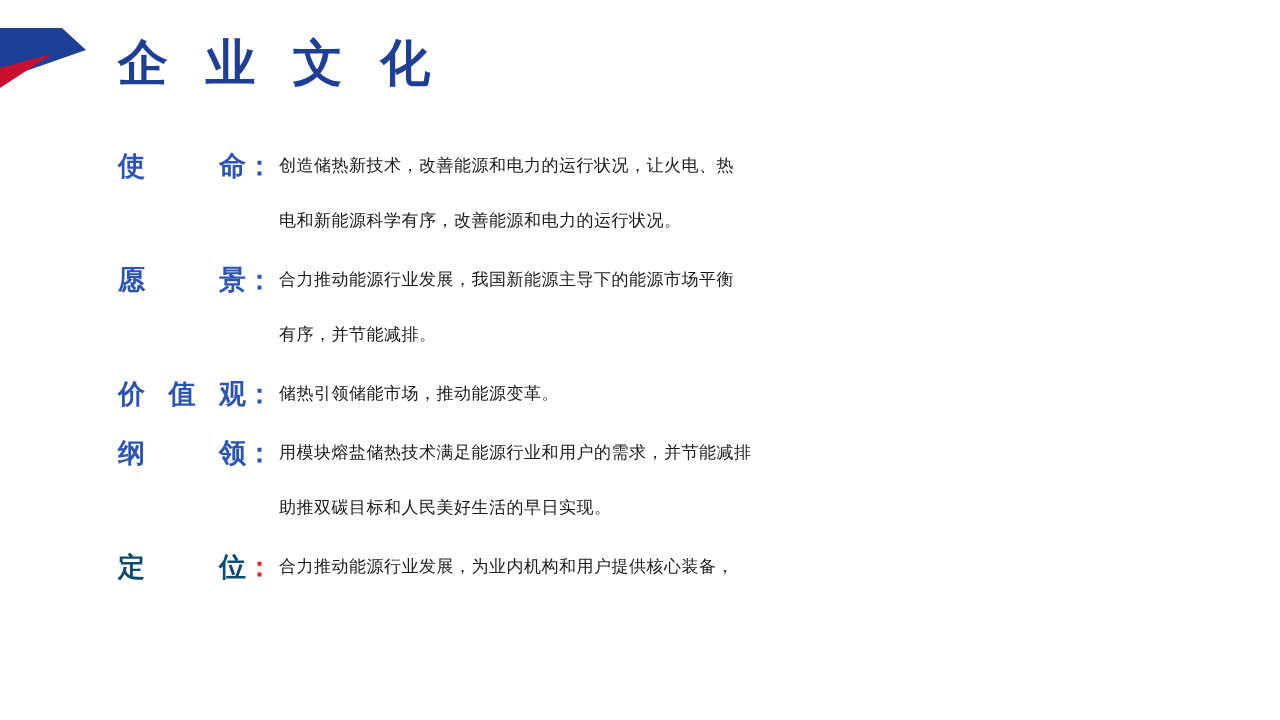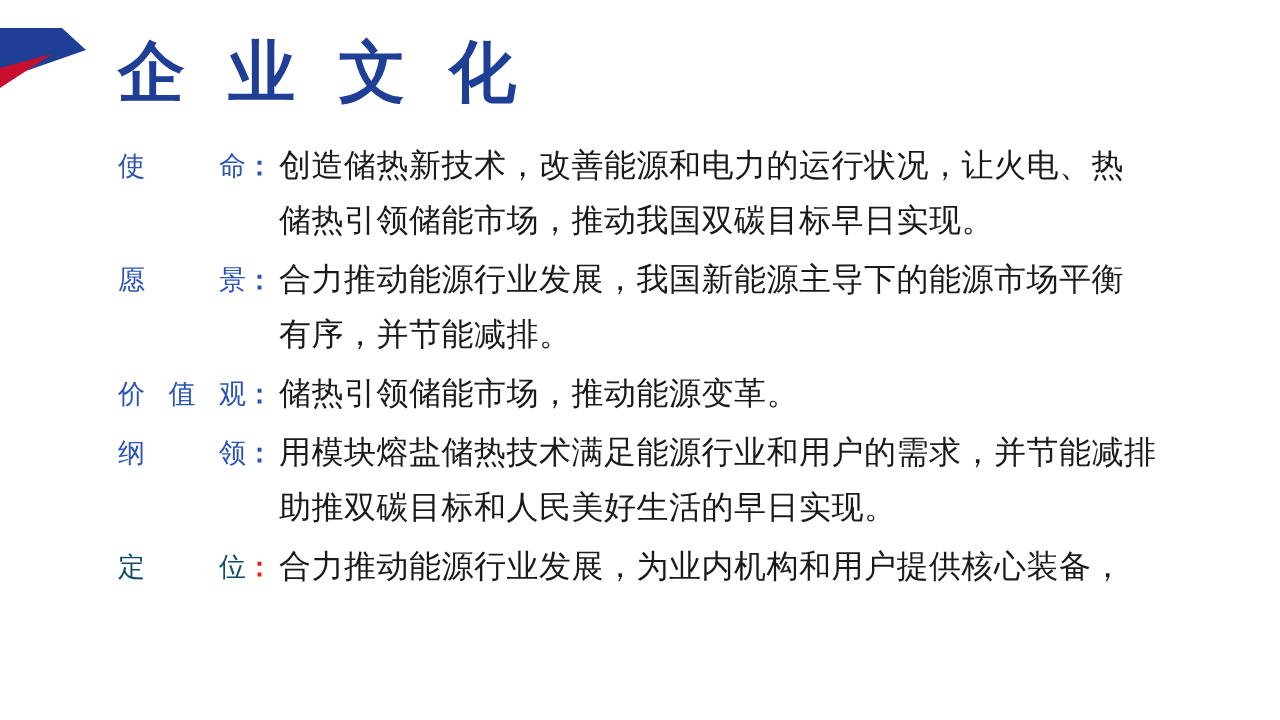--- a/index.html
+++ b/index.html
@@ -23,21 +23,21 @@
     width: 86px;
     height: 68px;
   }
   .corner-mark svg { display: block; }
 
   
   .slide-title {
     position: absolute;
     left: 118px;
     top: 36px;
-    font-size: 67px;
+    font-size: 50px;
     font-weight: bold;
     color: #1f3f96;
     letter-spacing: 10px;
     line-height: 1.1;
     white-space: nowrap;
     font-family: "DejaVu Sans", "Liberation Sans", sans-serif;
   }
 
   
   .content {
@@ -51,21 +51,21 @@
     align-items: flex-start;
     margin-bottom: 4px;
   }
   .entry-label {
     flex: 0 0 auto;
     width: 128px;
     text-align: justify;
     text-align-last: justify;
     font-size: 27px;
     line-height: 55px;
-    font-weight: normal;
+    font-weight: bold;
     color: #2c54b4;
     font-family: "DejaVu Sans", "Liberation Sans", sans-serif;
     white-space: nowrap;
   }
   .entry-label.accent-red {
     color: #0c4a6e;
   }
   .entry-colon {
     flex: 0 0 auto;
     font-size: 27px;
@@ -73,21 +73,21 @@
     font-weight: bold;
     color: #2c54b4;
     padding-right: 6px;
     font-family: "DejaVu Sans", "Liberation Sans", sans-serif;
   }
   .entry-colon.accent-red {
     color: #e8201a;
   }
   .entry-text {
     flex: 1 1 auto;
-    font-size: 32px;
+    font-size: 17px;
     line-height: 55px;
     color: #1a1a1a;
     font-family: "DejaVu Sans", "Liberation Sans", sans-serif;
     letter-spacing: 0.5px;
   }
   .entry-text .line {
     display: block;
     white-space: nowrap;
   }
 </style>
@@ -104,21 +104,21 @@
 
 <div class="slide-title">企 业 文 化</div>
 
 <div class="content">
 
   <div class="entry">
     <span class="entry-label">使命</span>
     <span class="entry-colon">：</span>
     <span class="entry-text">
       <span class="line">创造储热新技术，改善能源和电力的运行状况，让火电、热</span>
-      <span class="line">储热引领储能市场，推动我国双碳目标早日实现。</span>
+      <span class="line">电和新能源科学有序，改善能源和电力的运行状况。</span>
     </span>
   </div>
 
   <div class="entry">
     <span class="entry-label">愿景</span>
     <span class="entry-colon">：</span>
     <span class="entry-text">
       <span class="line">合力推动能源行业发展，我国新能源主导下的能源市场平衡</span>
       <span class="line">有序，并节能减排。</span>
     </span>

